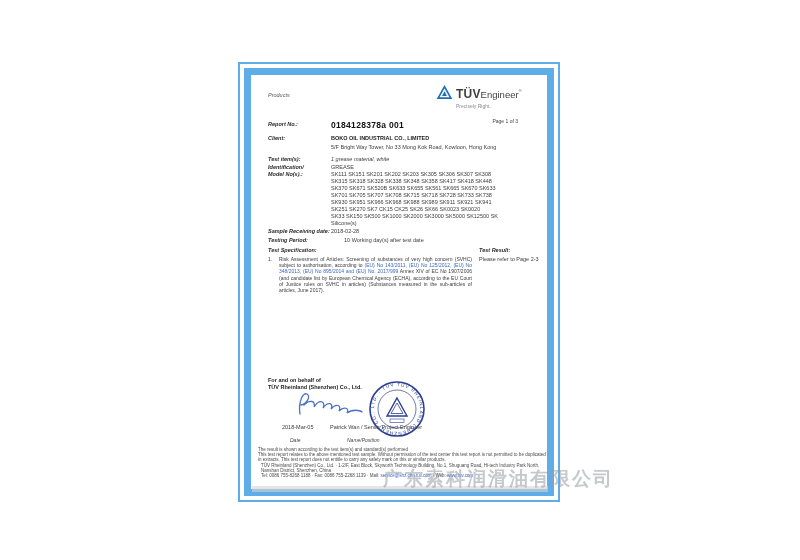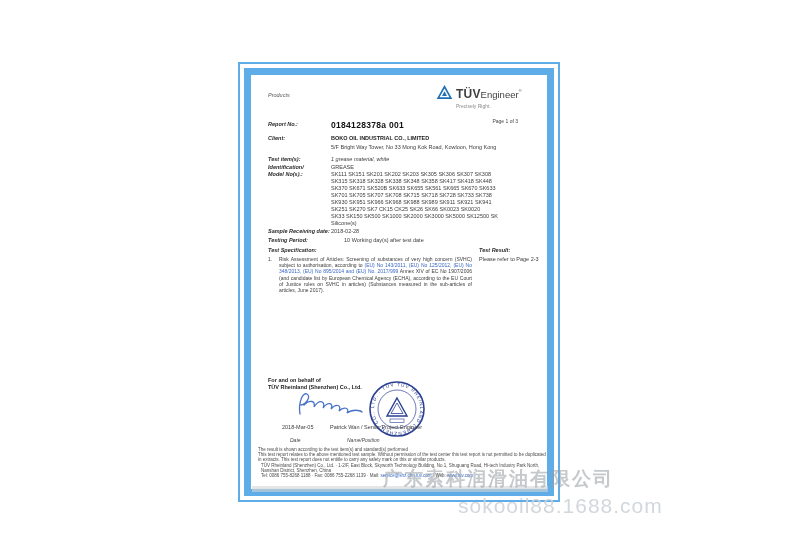--- a/index.html
+++ b/index.html
@@ -143,16 +143,15 @@
     <div class="abs tiny" style="left:258px; top:447px; width:292px;">The result is shown according to the test item(s) and standard(s) performed</div>
     <div class="abs tiny" style="left:258px; top:452px; width:292px;">This test report relates to the above mentioned test sample. Without permission of the test center this test report is not permitted to be duplicated in extracts. This test report does not entitle to carry any safety mark on this or similar products.</div>
     <div class="abs tiny" style="left:261px; top:463px; width:286px;">TÜV Rheinland (Shenzhen) Co., Ltd. · 1-2/F, East Block, Skyworth Technology Building, No.1, Shuguang Road, Hi-tech Industry Park North, Nanshan District, Shenzhen, China</div>
     <div class="abs tiny" style="left:261px; top:473px; width:286px;">
       <span>Tel: 0086 755-8268 1188 · Fax: 0086 755-2268 1139 · Mail: </span><span class="footer-link">service@shz.chn.tuv.com</span><span> · Web: </span><span class="footer-link">www.tuv.com</span>
     </div>
 
     <div class="abs gray-band" style="left:252px; top:486px; width:296px; height:6px;"></div>
 
     <div class="abs wm-cn" style="left:383px; top:466px;">广东索科润滑油有限公司</div>
-    <div class="abs wm-url" style="left:458px; top:494px;">sokooil88.1688.com</div>
 
   </div>
 </div>
 
 </body></html>

